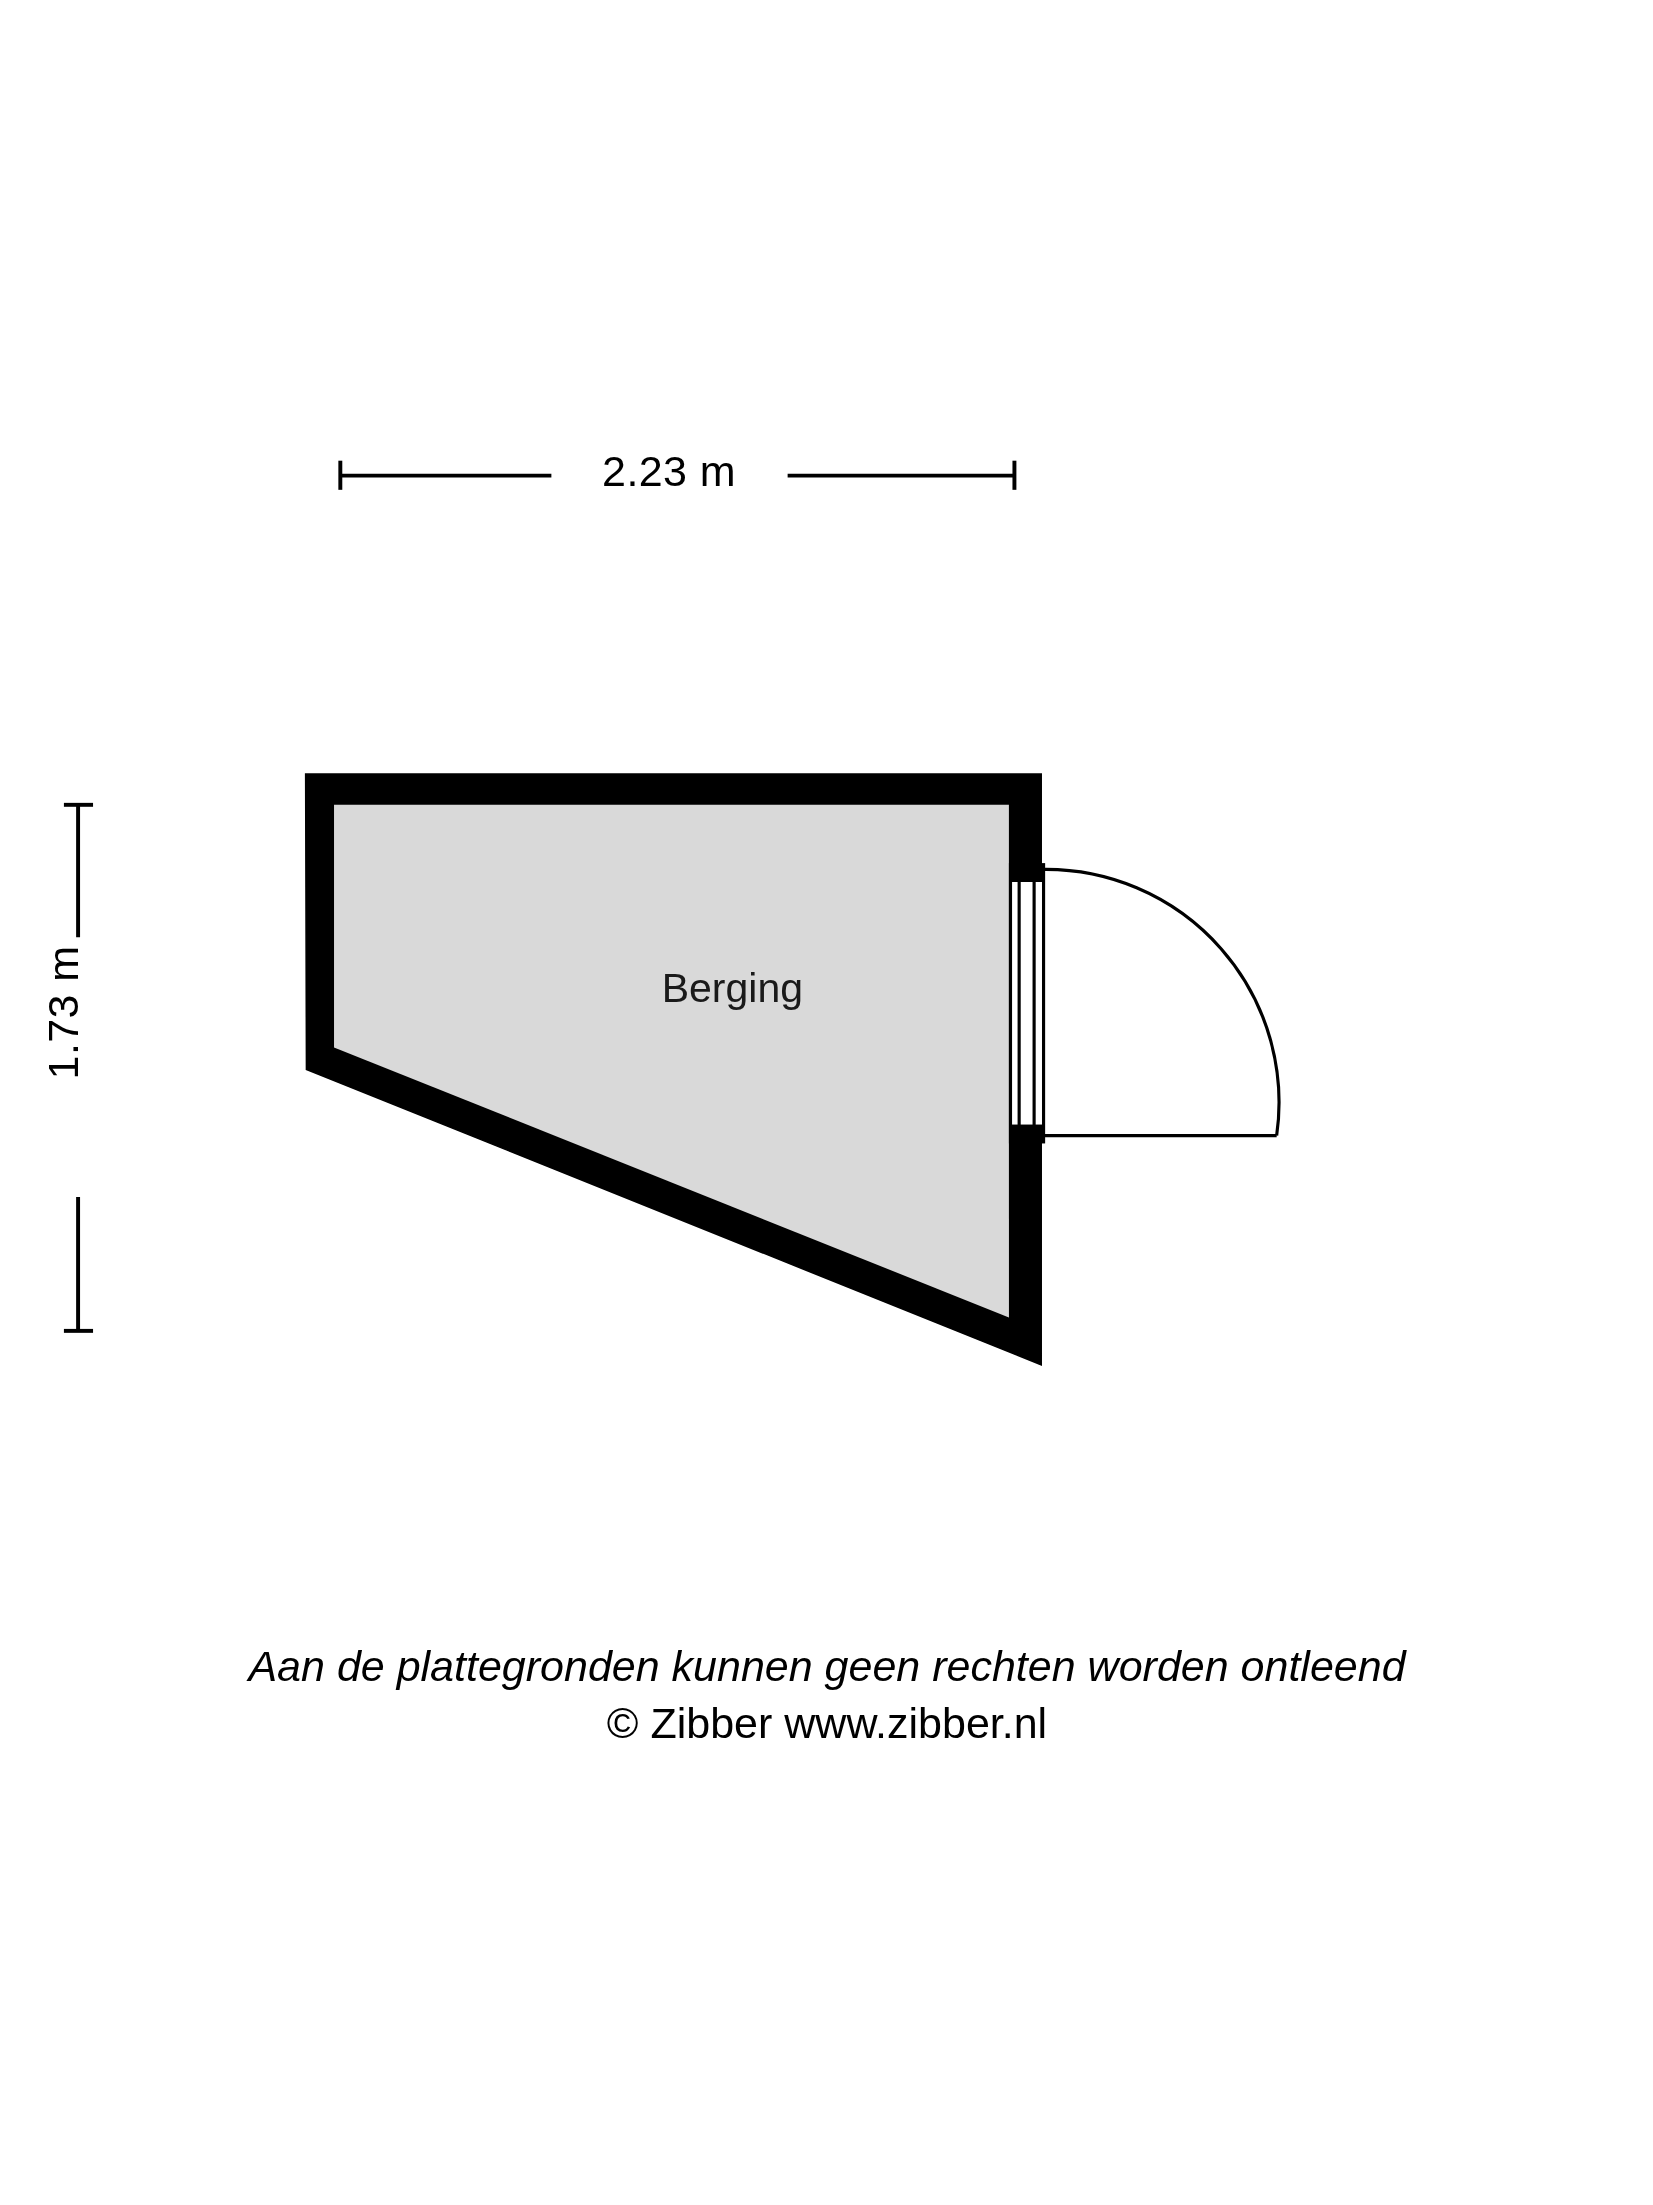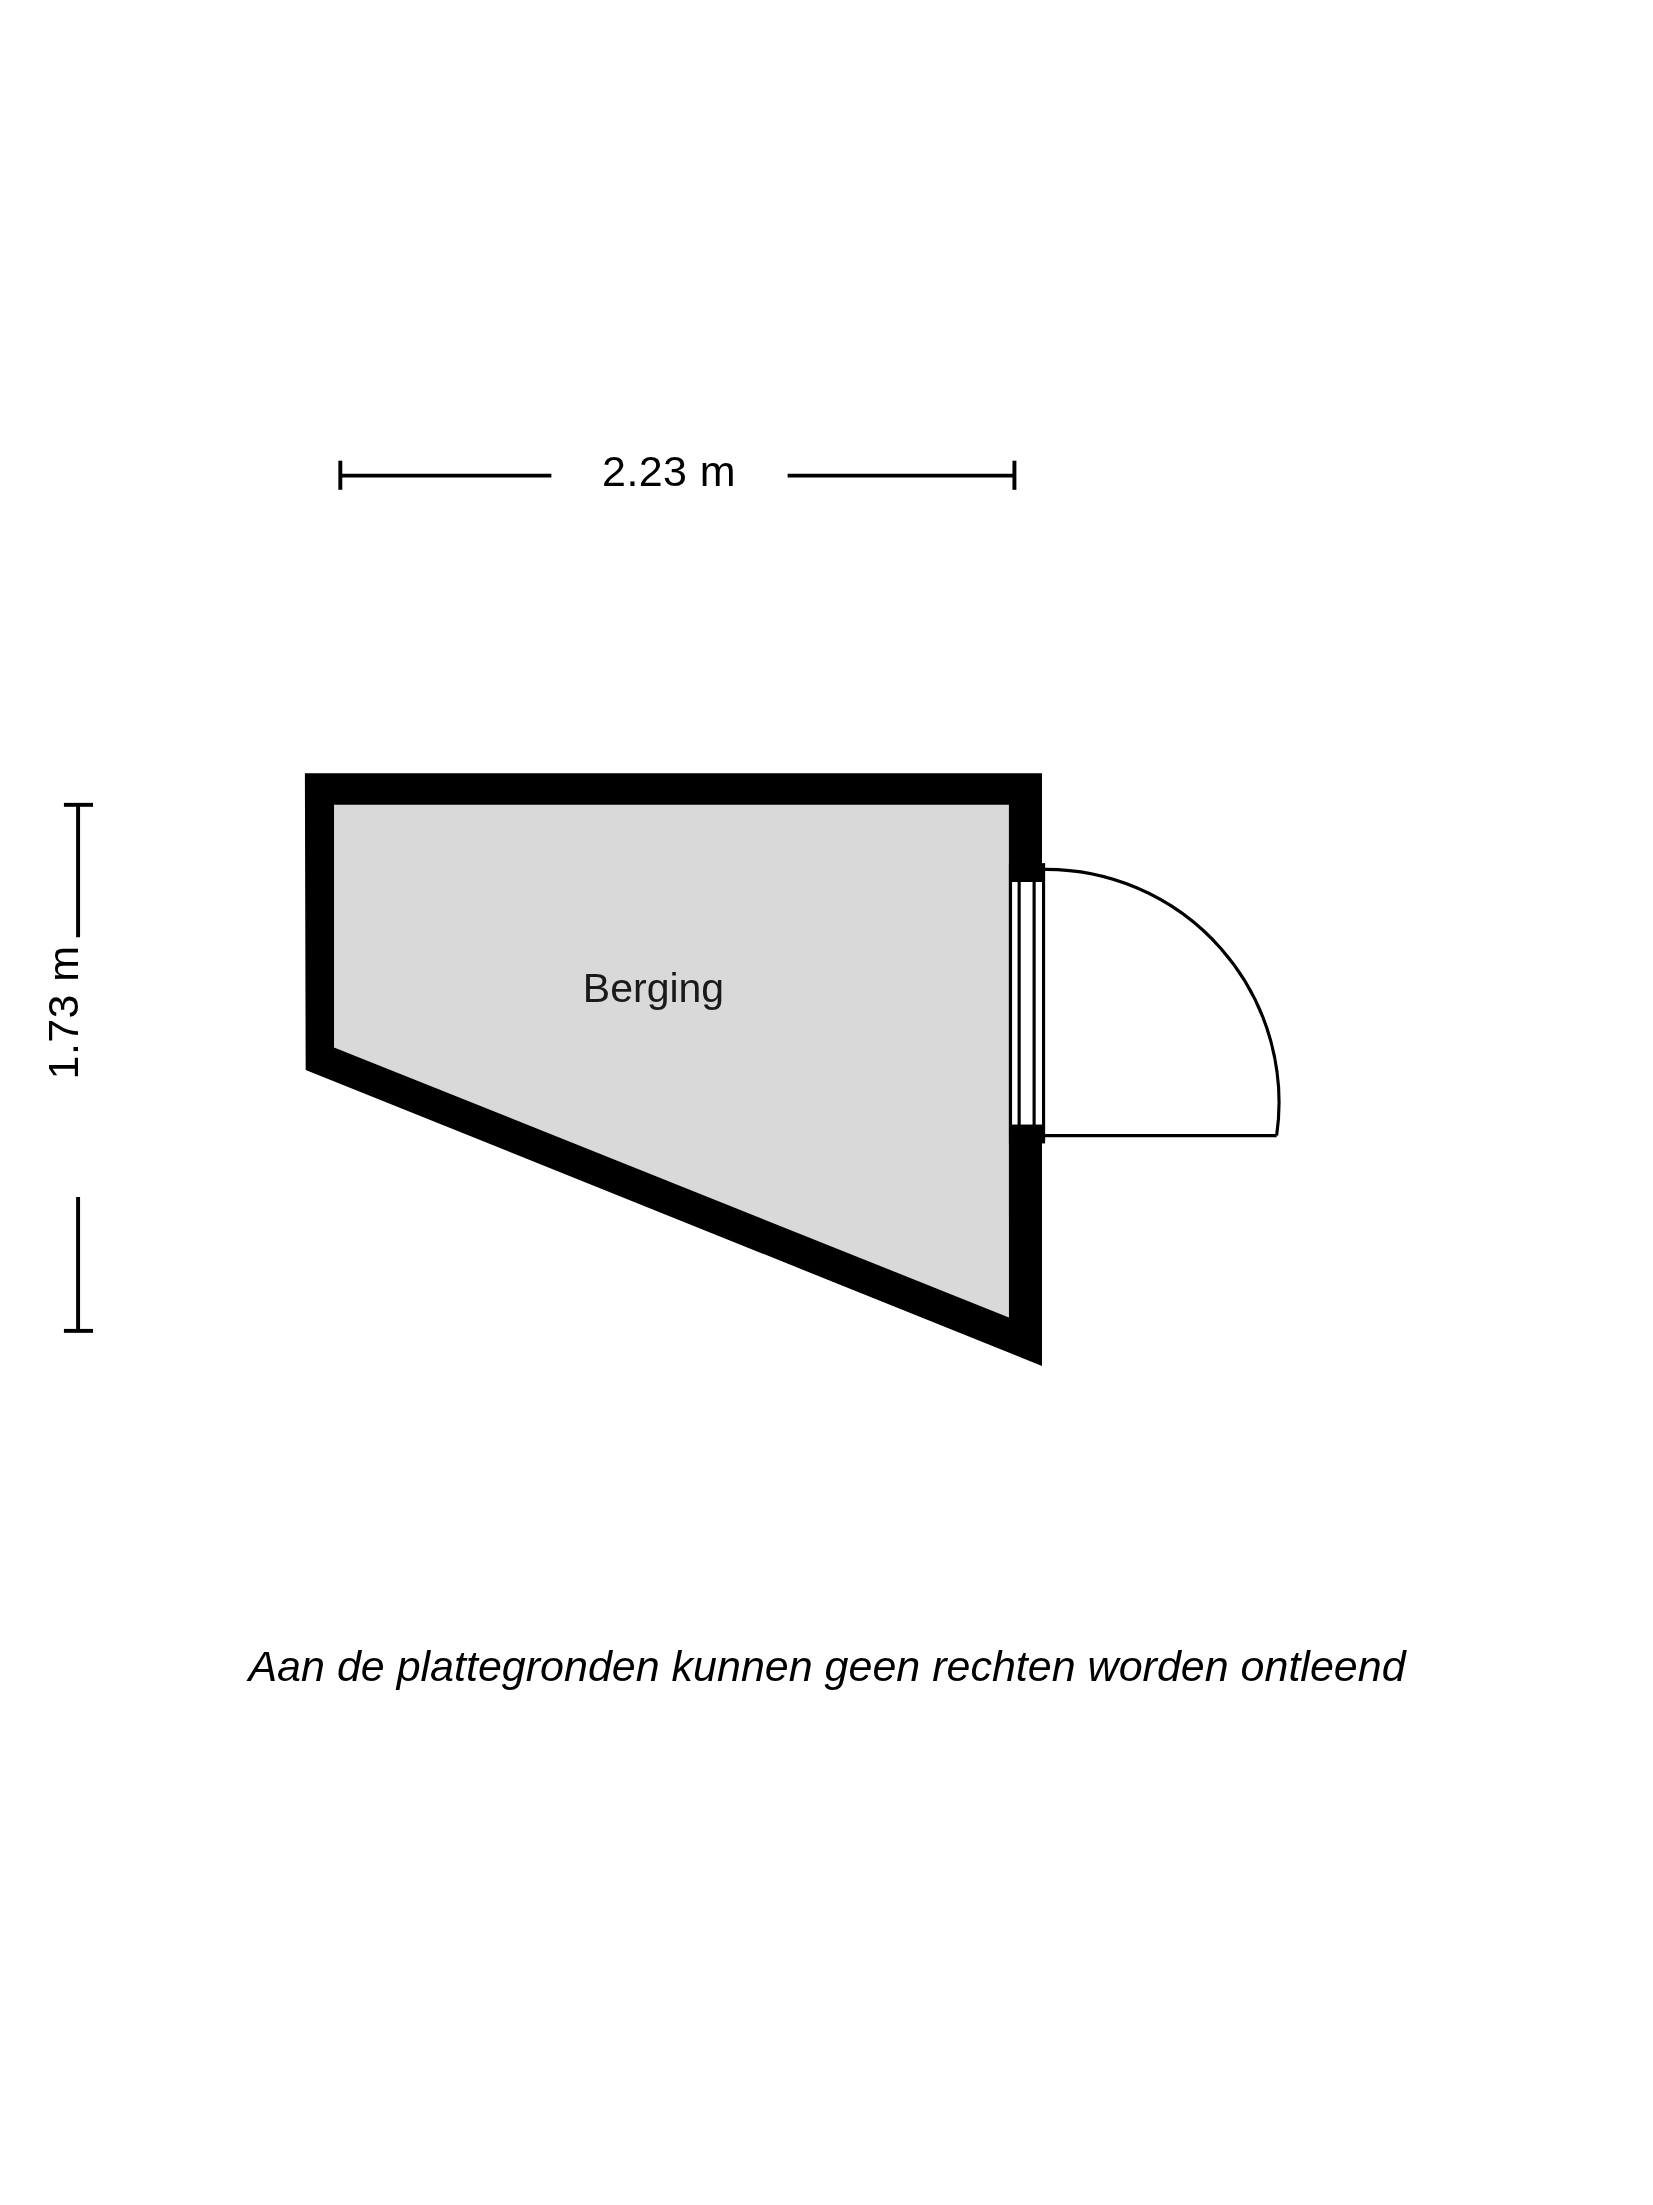--- a/index.html
+++ b/index.html
@@ -54,21 +54,21 @@
     color: #000;
     transform: rotate(-90deg);
     transform-origin: center center;
   }
 
   .room-label {
     position: absolute;
     left: 504px;
     top: 965px;
     width: 299px;
-    text-align: center;
+    text-align: right;
     font-size: 41px;
     color: #1a1a1a;
   }
 
   .footer {
     position: absolute;
     left: 0;
     top: 1638px;
     width: 1654px;
     text-align: center;
@@ -131,16 +131,17 @@
       <line x1="1325" y1="1442" x2="1621" y2="1442" stroke="#000000" stroke-width="4"></line>
     </g>
   </svg>
 
   <div class="dim-label-top">2.23 m</div>
   <div class="dim-label-left">1.73 m</div>
   <div class="room-label">Berging</div>
 
   <div class="footer">
     <div class="footer-line1">Aan de plattegronden kunnen geen rechten worden ontleend</div>
+    <div class="footer-line2">© Zibber www.zibber.nl</div>
   </div>
 
 </div>
 
 
 </body></html>

